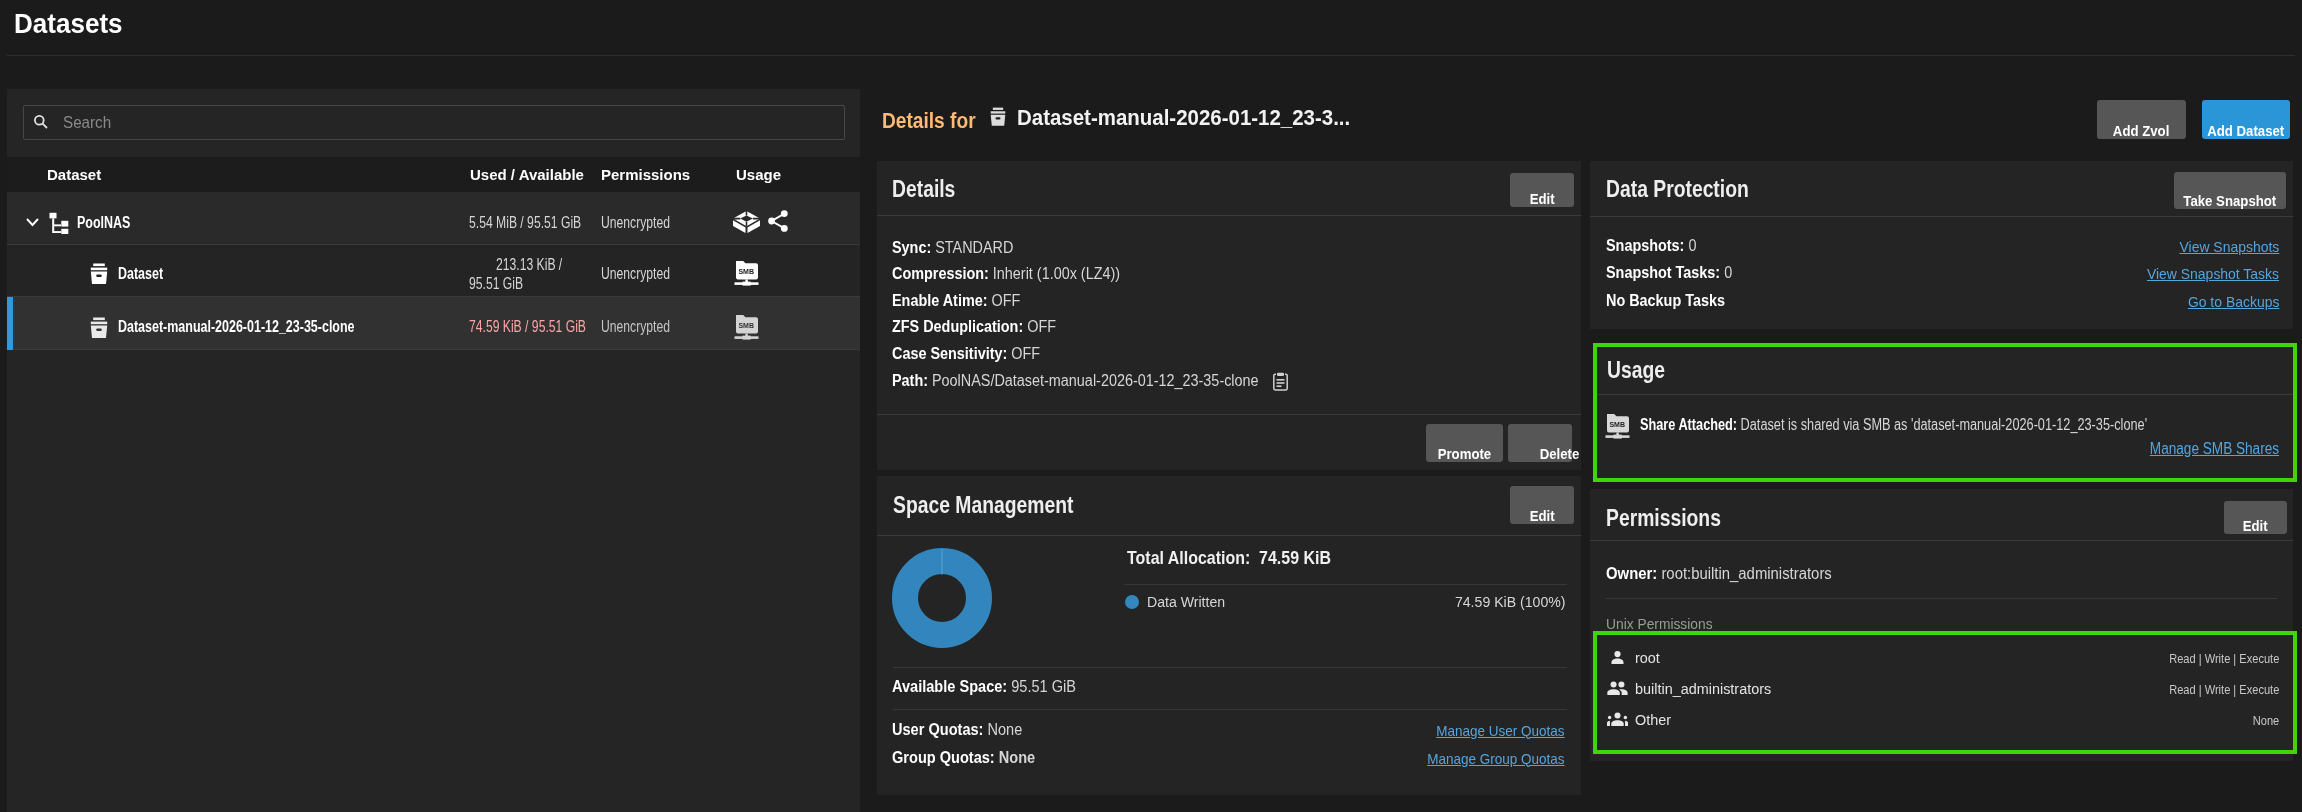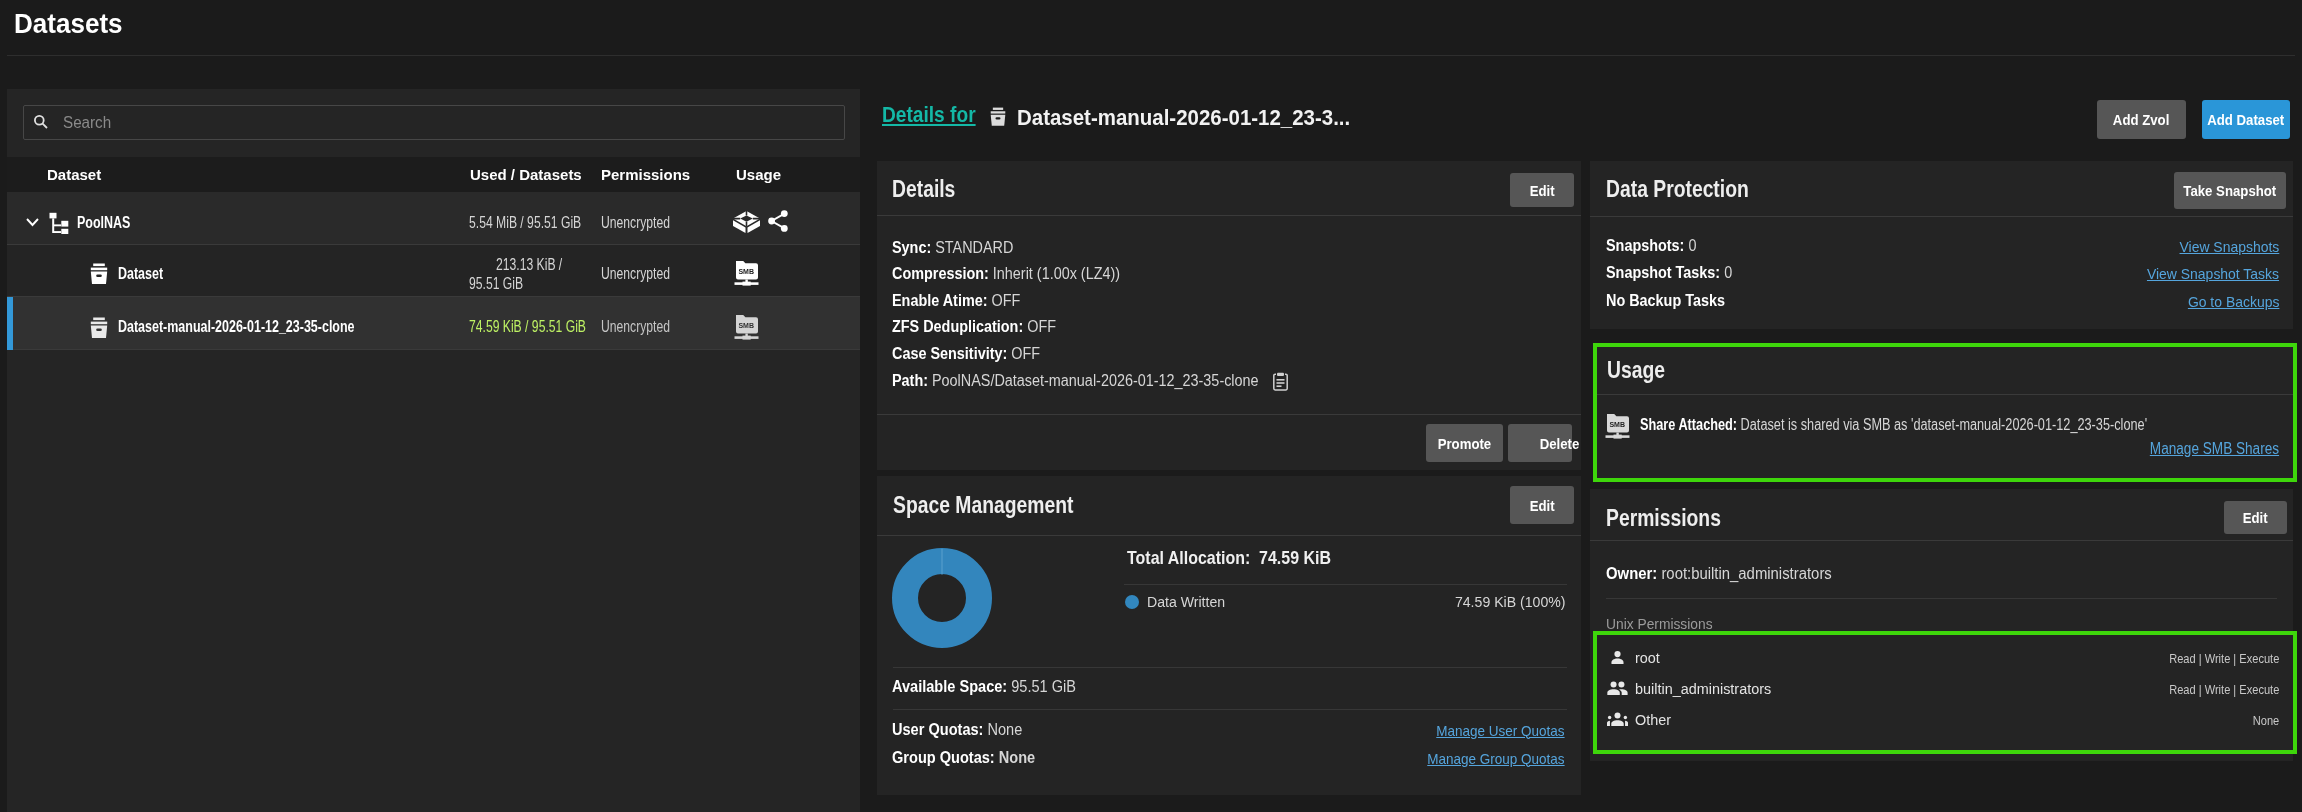--- a/index.html
+++ b/index.html
@@ -1,20 +1,20 @@
 <!DOCTYPE html>
 <html><head>
 <meta charset="utf-8">
 <style>
 * { margin:0; padding:0; box-sizing:border-box; }
 html,body { width:2302px; height:812px; background:#1b1b1b; font-family:"Liberation Sans",sans-serif; overflow:hidden; }
 .abs { position:absolute; }
 .card { position:absolute; background:#242424; }
 .ct { position:absolute; font-size:23px; font-weight:700; color:#eee; white-space:nowrap; transform:scaleX(0.84); transform-origin:0 50%; }
-.btn { position:absolute; background:#565656; color:#fff; font-weight:700; font-size:15px; display:flex; align-items:center; justify-content:center; border-radius:3px; }
+.btn { position:absolute; background:#565656; color:#fff; font-weight:700; font-size:15px; display:flex; align-items:flex-end; justify-content:center; border-radius:3px; }
 .btn span { display:inline-block; transform:scaleX(0.88); }
 .div { position:absolute; height:1px; background:#3a3a3a; }
 .lbl { position:absolute; font-size:16px; color:#d6d6d6; white-space:nowrap; display:flex; align-items:center; }
 .lbl b { color:#fff; }
 .lbl .in { display:inline-block; transform:scaleX(0.90); transform-origin:0 50%; }
 .link { position:absolute; font-size:15px; color:#55a5dd; white-space:nowrap; display:flex; align-items:center; justify-content:flex-end; }
 .link .in { display:inline-block; transform:scaleX(0.85); transform-origin:100% 50%; text-decoration:underline; }
 .rt { justify-content:flex-end; }
 .rt .in { transform-origin:100% 50%; }
 svg { display:block; }
@@ -34,21 +34,21 @@
   </svg>
 <div class="lbl" style="left:63px; top:105px; height:35px; font-size:16px; color:#8a8a8a;">
     <span class="in" style="transform:scaleX(0.95);">Search</span>
   </div>
 
 <div class="abs" style="left:7px; top:157px; width:853px; height:35px; background:#1c1c1c;"></div>
 <div class="lbl" style="left:47px; top:157px; height:35px; font-size:15px;">
     <b>Dataset</b>
   </div>
 <div class="lbl" style="left:470px; top:157px; height:35px; font-size:15px;">
-    <b>Used / Datasets</b>
+    <b>Used / Available</b>
   </div>
 <div class="lbl" style="left:601px; top:157px; height:35px; font-size:15px;">
     <b>Permissions</b>
   </div>
 <div class="lbl" style="left:736px; top:157px; height:35px; font-size:15px;">
     <b>Usage</b>
   </div>
 
 <div class="abs" style="left:7px; top:192px; width:853px; height:53px; background:#2a2a2a; border-bottom:1px solid #3a3a3a;"></div>
 <svg class="abs" style="left:26px; top:218px;" width="13" height="9" viewBox="0 0 13 9">
@@ -118,35 +118,35 @@
 <div class="abs" style="left:7px; top:297px; width:6px; height:53px; background:#3398d8;"></div>
 <svg class="abs" style="left:90px; top:317px;" width="18" height="21" viewBox="0 0 18 21" fill="#e9e9e9">
     <rect x="3.2" y="0.5" width="11.6" height="2.6"></rect>
     <rect x="0.8" y="4.6" width="16.4" height="2.6"></rect>
     <path d="M0.8 8.4 L17.2 8.4 L16 21 L2 21 Z"></path>
     <rect x="6.2" y="11.4" width="5.6" height="2.6" rx="1.3" fill="#313131"></rect>
   </svg>
 <div class="lbl" style="left:118px; top:316px; height:22px;">
     <b class="in" style="transform:scaleX(0.78);">Dataset-manual-2026-01-12_23-35-clone</b>
   </div>
-<div class="lbl" style="left:469px; top:316px; height:22px; color:#bef264;">
+<div class="lbl" style="left:469px; top:316px; height:22px; color:#fca5a5;">
     <span class="in" style="transform:scaleX(0.76);">74.59 KiB / 95.51 GiB</span>
   </div>
 <div class="lbl" style="left:601px; top:316px; height:22px; color:#c6c6c6;">
     <span class="in" style="transform:scaleX(0.76);">Unencrypted</span>
   </div>
 <svg class="abs" style="left:734px; top:314px;" width="25" height="26" viewBox="0 0 25 26">
  <path d="M2 1 h7.2 l2.2 2.2 h10.6 a2 2 0 0 1 2 2 v12.3 a2 2 0 0 1 -2 2 H4 a2 2 0 0 1 -2 -2 Z" fill="#d4d4d4"></path>
  <text x="12.2" y="13.8" font-size="7" font-weight="700" fill="#313131" text-anchor="middle" font-family="Liberation Sans">SMB</text>
  <rect x="11.4" y="19.5" width="2.4" height="3.5" fill="#d4d4d4"></rect>
  <rect x="8.5" y="21.6" width="8.2" height="4" fill="#d4d4d4"></rect>
  <rect x="0.5" y="22.3" width="24" height="2.6" fill="#d4d4d4"></rect>
 </svg>
 
-<div class="abs" style="left:882px; top:102px; height:32px; display:flex; align-items:flex-start; font-size:22px; font-weight:600; color:#14b8a6;text-decoration:underline;">
+<div class="abs" style="left:882px; top:102px; height:32px; display:flex; align-items:flex-end; font-size:22px; font-weight:600; color:#fdba74;">
     <span style="display:inline-block; transform:scaleX(0.87); transform-origin:0 50%;">Details for</span>
   </div>
 <svg class="abs" style="left:990px; top:107px;" width="16" height="19" viewBox="0 0 18 21" fill="#dcdcdc">
     <rect x="3.2" y="0.5" width="11.6" height="2.6"></rect>
     <rect x="0.8" y="4.6" width="16.4" height="2.6"></rect>
     <path d="M0.8 8.4 L17.2 8.4 L16 21 L2 21 Z"></path>
     <rect x="6.2" y="11.4" width="5.6" height="2.6" rx="1.3" fill="#1b1b1b"></rect>
   </svg>
 <div class="abs" style="left:1017px; top:102px; height:32px; display:flex; align-items:center; font-size:22px; font-weight:700; color:#f2f2f2;">
     <span style="display:inline-block; transform:scaleX(0.93); transform-origin:0 50%;">Dataset-manual-2026-01-12_23-3...</span>

